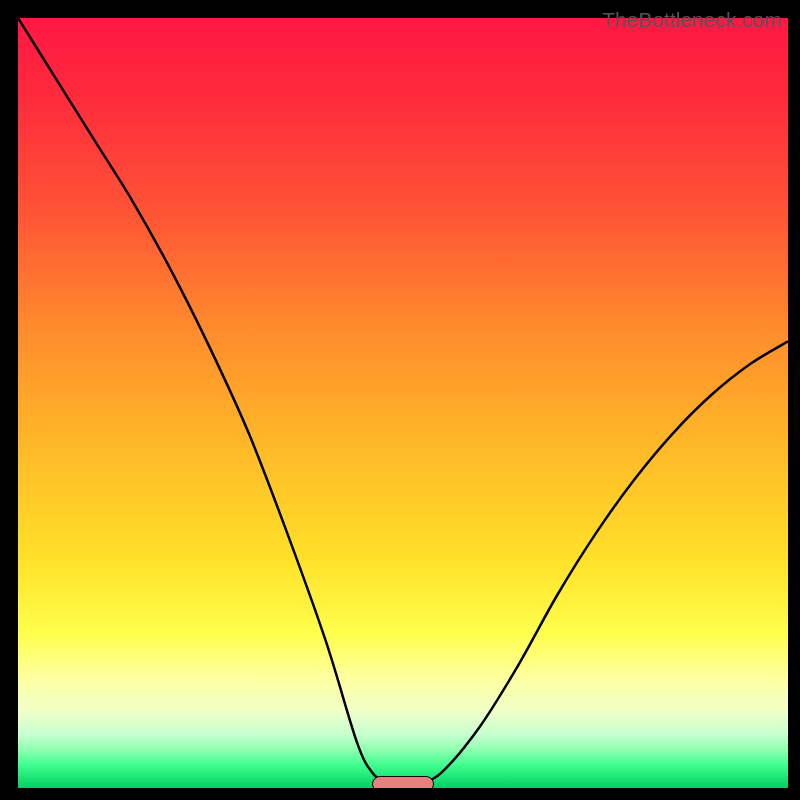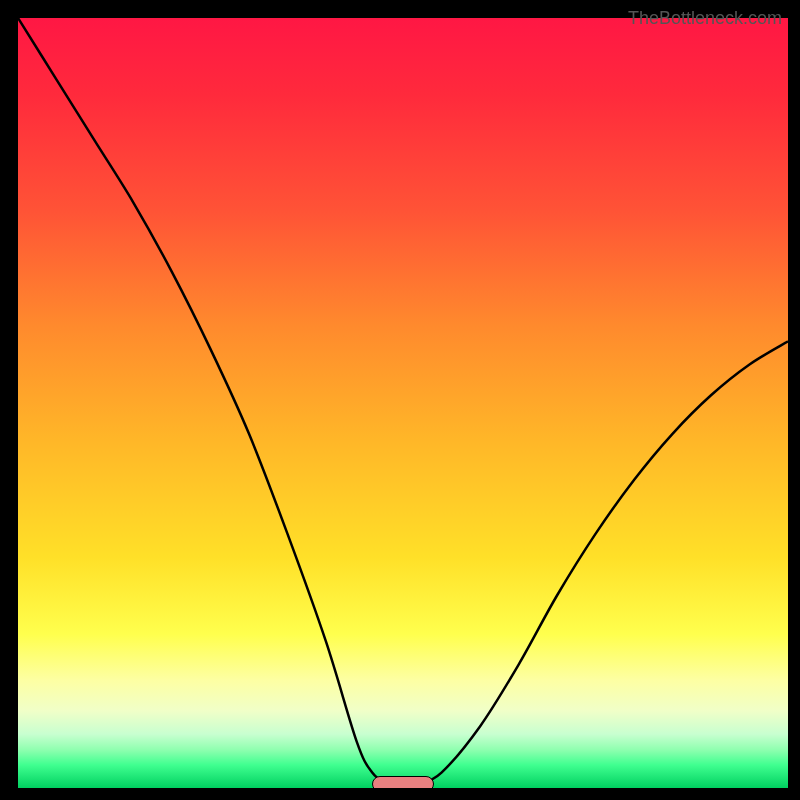--- a/index.html
+++ b/index.html
@@ -9,21 +9,21 @@
     height: 800px;
     background: #000;
     position: relative;
     font-family: Arial, sans-serif;
   }
   .watermark {
     position: absolute;
     top: 8px;
     right: 18px;
     color: #555;
-    font-size: 18px;
+    font-size: 21px;
     z-index: 10;
   }
   .plot-area {
     position: absolute;
     left: 18px;
     top: 18px;
     width: 770px;
     height: 770px;
     overflow: hidden;
   }

